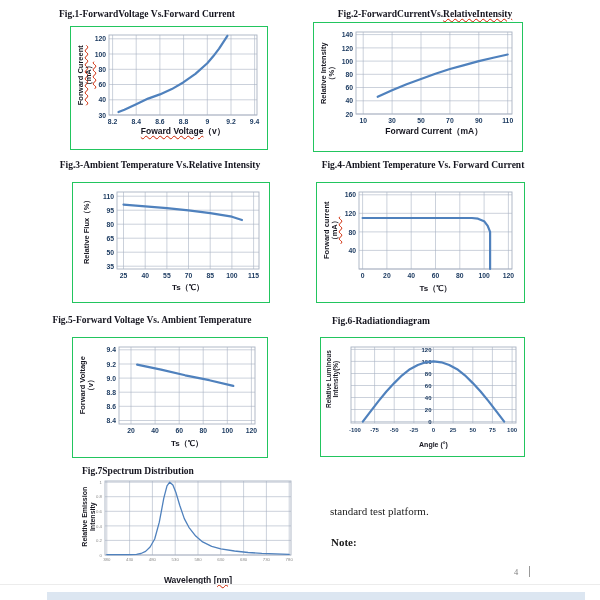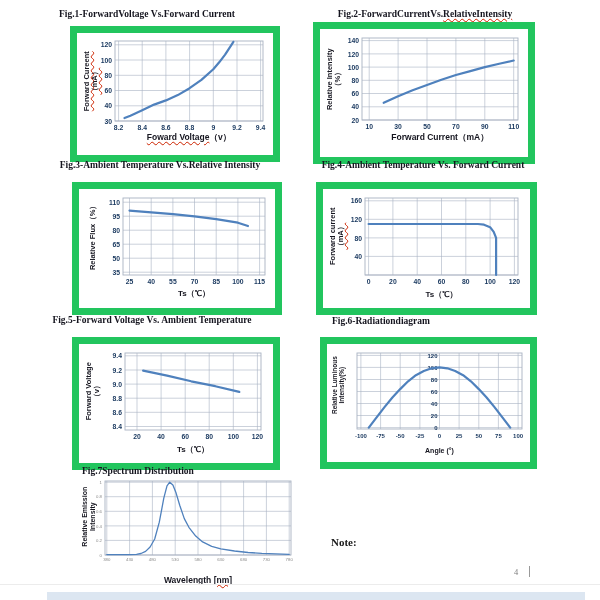--- a/index.html
+++ b/index.html
@@ -1,21 +1,21 @@
 <!DOCTYPE html>
 <html><head>
 <meta charset="utf-8">
 <style>
   html,body{margin:0;padding:0;}
   body{width:600px;height:600px;background:#fff;position:relative;overflow:hidden;
        font-family:"Liberation Sans",sans-serif;}
   .fig-title{position:absolute;font-family:"Liberation Serif",serif;font-weight:bold;
        font-size:9.5px;color:#15151f;text-align:center;white-space:nowrap;}
   .fig-title.left{text-align:right;}
-  .chart-box{position:absolute;background:#fff;border:7px solid #22c55e;}
+  .chart-box{position:absolute;background:#fff;border:1px solid #22c55e;}
   .chart-box.nobox{border:none;}
   .chart-box svg{position:absolute;left:0;top:0;overflow:visible;}
   .ylab{position:absolute;transform:rotate(-90deg);text-align:center;font-weight:bold;
        color:#15151f;line-height:1.1;white-space:nowrap;}
   .xlab{position:absolute;text-align:center;font-weight:bold;color:#15151f;white-space:nowrap;}
   .sp{text-decoration:underline;text-decoration-style:wavy;text-decoration-color:#cc2200;
        text-decoration-thickness:1px;text-underline-offset:1px;}
   svg text{font-family:"Liberation Sans",sans-serif;font-weight:bold;}
   svg.plain text{font-weight:normal;}
   .note-label{position:absolute;font-family:"Liberation Serif",serif;font-weight:bold;
@@ -199,18 +199,19 @@
       <text x="27" y="21.4" text-anchor="end" font-size="4.3" fill="#8a8a8a">0.8</text>
       <text x="27" y="6.8" text-anchor="end" font-size="4.3" fill="#8a8a8a">1</text>
       <polyline points="31.8,77.6 54.6,77.6 61.5,77.3 66.0,76.5 70.6,74.4 75.1,70.0 79.7,62.0 84.3,45.2 88.8,21.2 92.0,8.8 94.7,5.2 97.9,8.1 101.1,16.1 104.8,28.5 109.3,41.6 113.9,50.3 120.7,59.1 127.6,64.9 136.7,69.3 145.8,71.8 159.5,74.0 173.1,75.5 186.8,76.4 200.5,76.9 214.2,77.3 " stroke="#4f81bd" stroke-width="1.3" fill="none" stroke-linejoin="round" stroke-linecap="round"></polyline>
     </svg>
   <div class="ylab" style="left:-26px;top:32px;width:80px;font-size:7px"><span>Relative Emission</span><br><span>Intensity</span></div>
 </div>
 <div class="xlab" style="left:105px;top:575px;width:186px;font-size:8.5px"><span>Wavelength</span> <span class="sp">[nm]</span></div>
 
 <div class="note-label" style="left:331px;top:488px">Note:</div>
 <div class="note-text" style="left:330px;top:503px;width:253px">
+  <span class="nl">standard test platform.</span>
 </div>
 
 <div class="footer-hairline"></div>
 <div class="page-number">4</div>
 <div class="cursor-bar"></div>
 <div class="footer-strip" id="footer-strip" style="background: rgb(220, 230, 241);"></div>
 
 </body></html>

